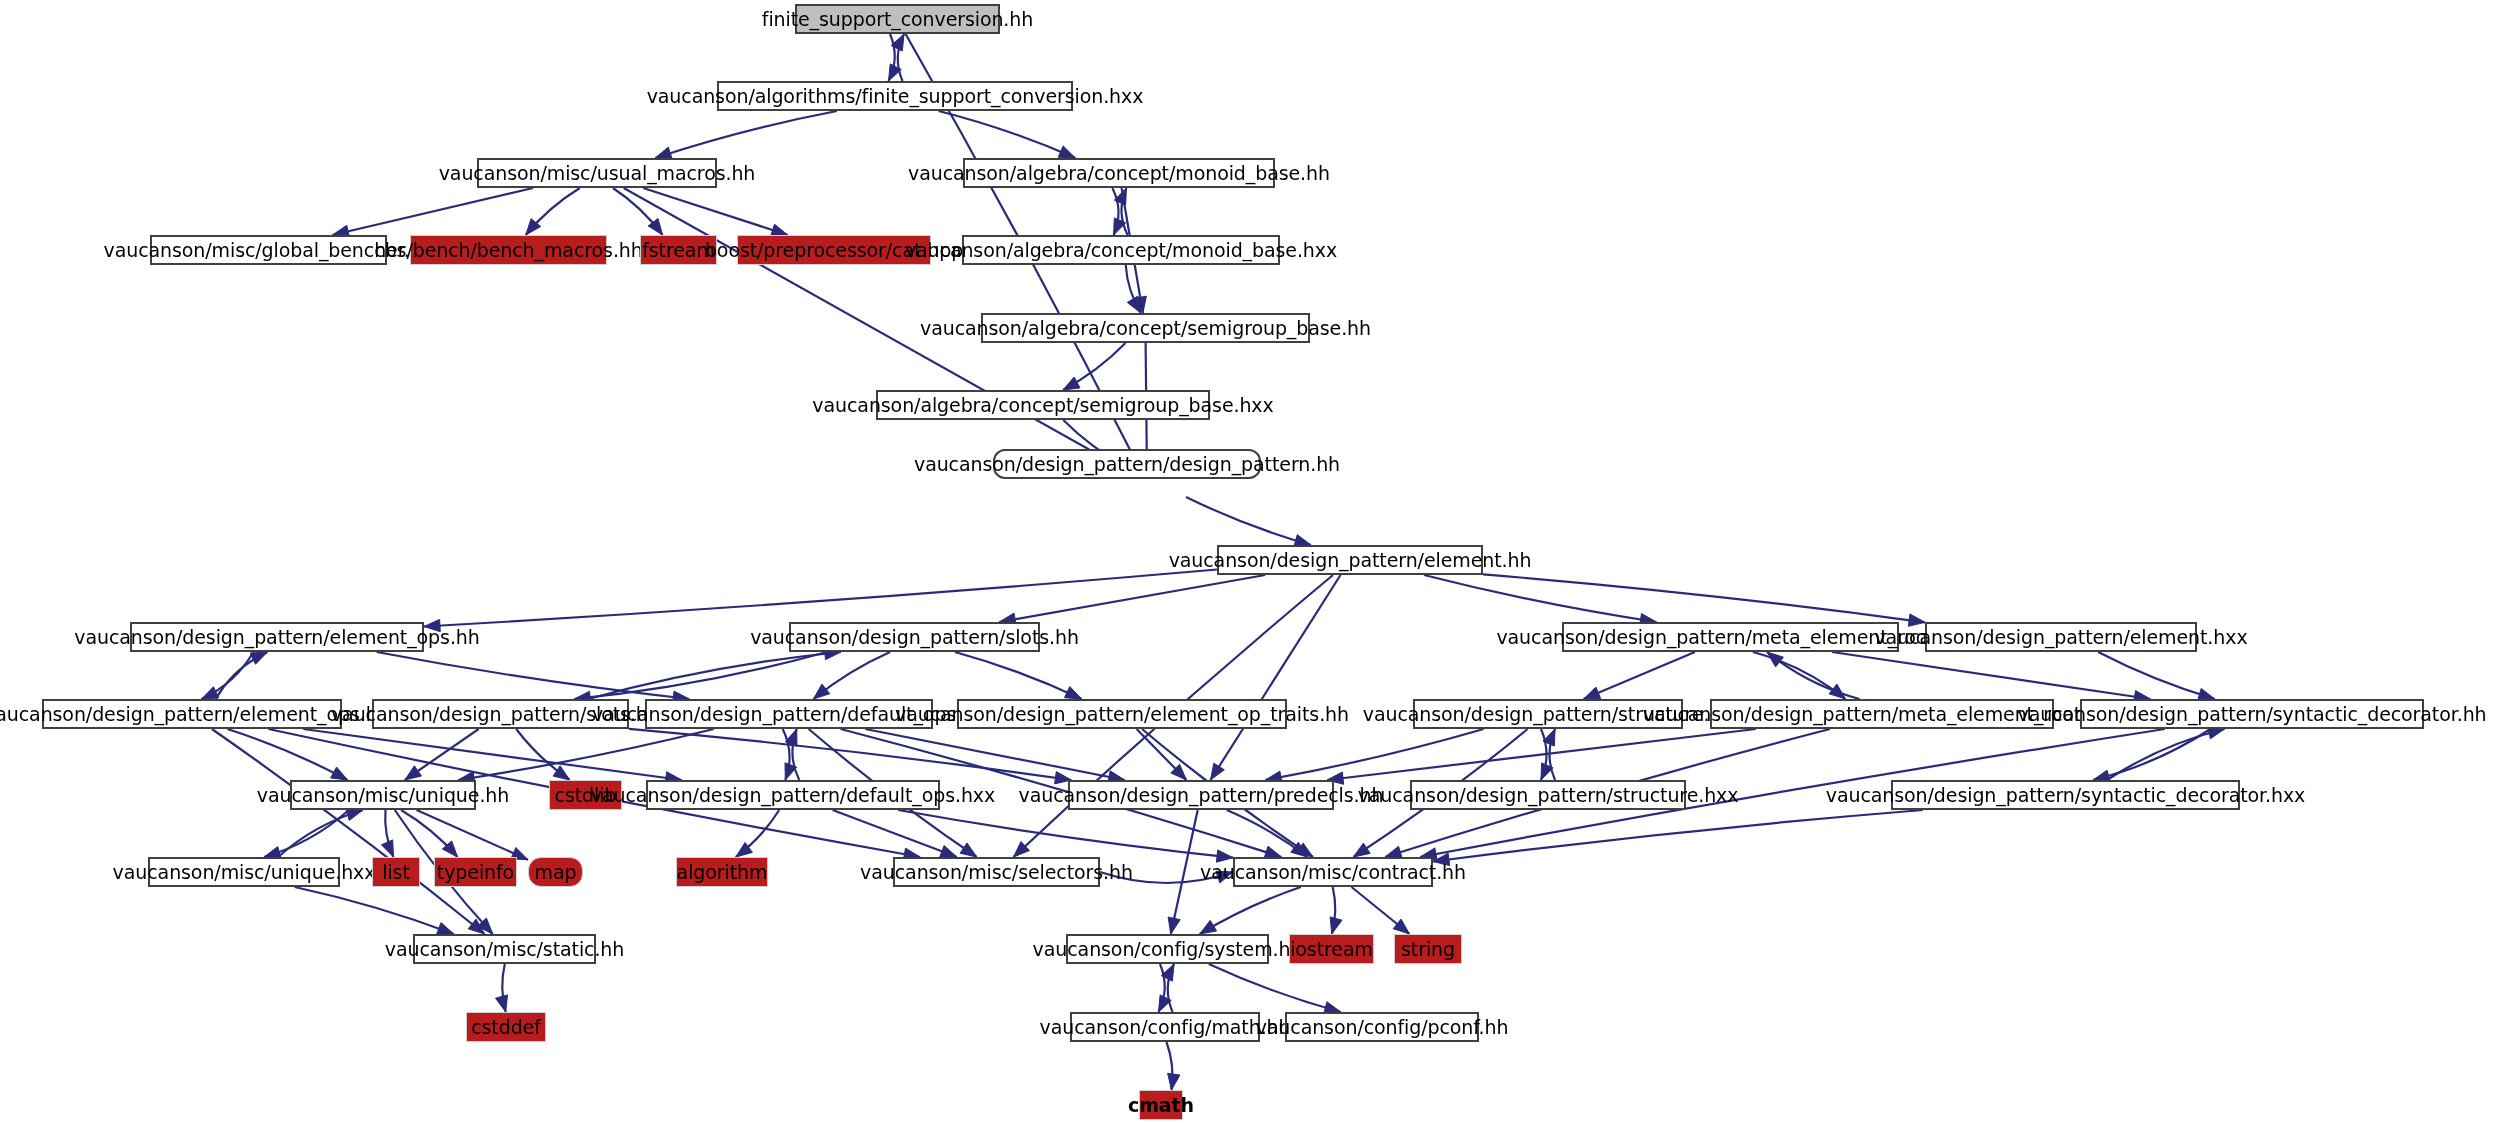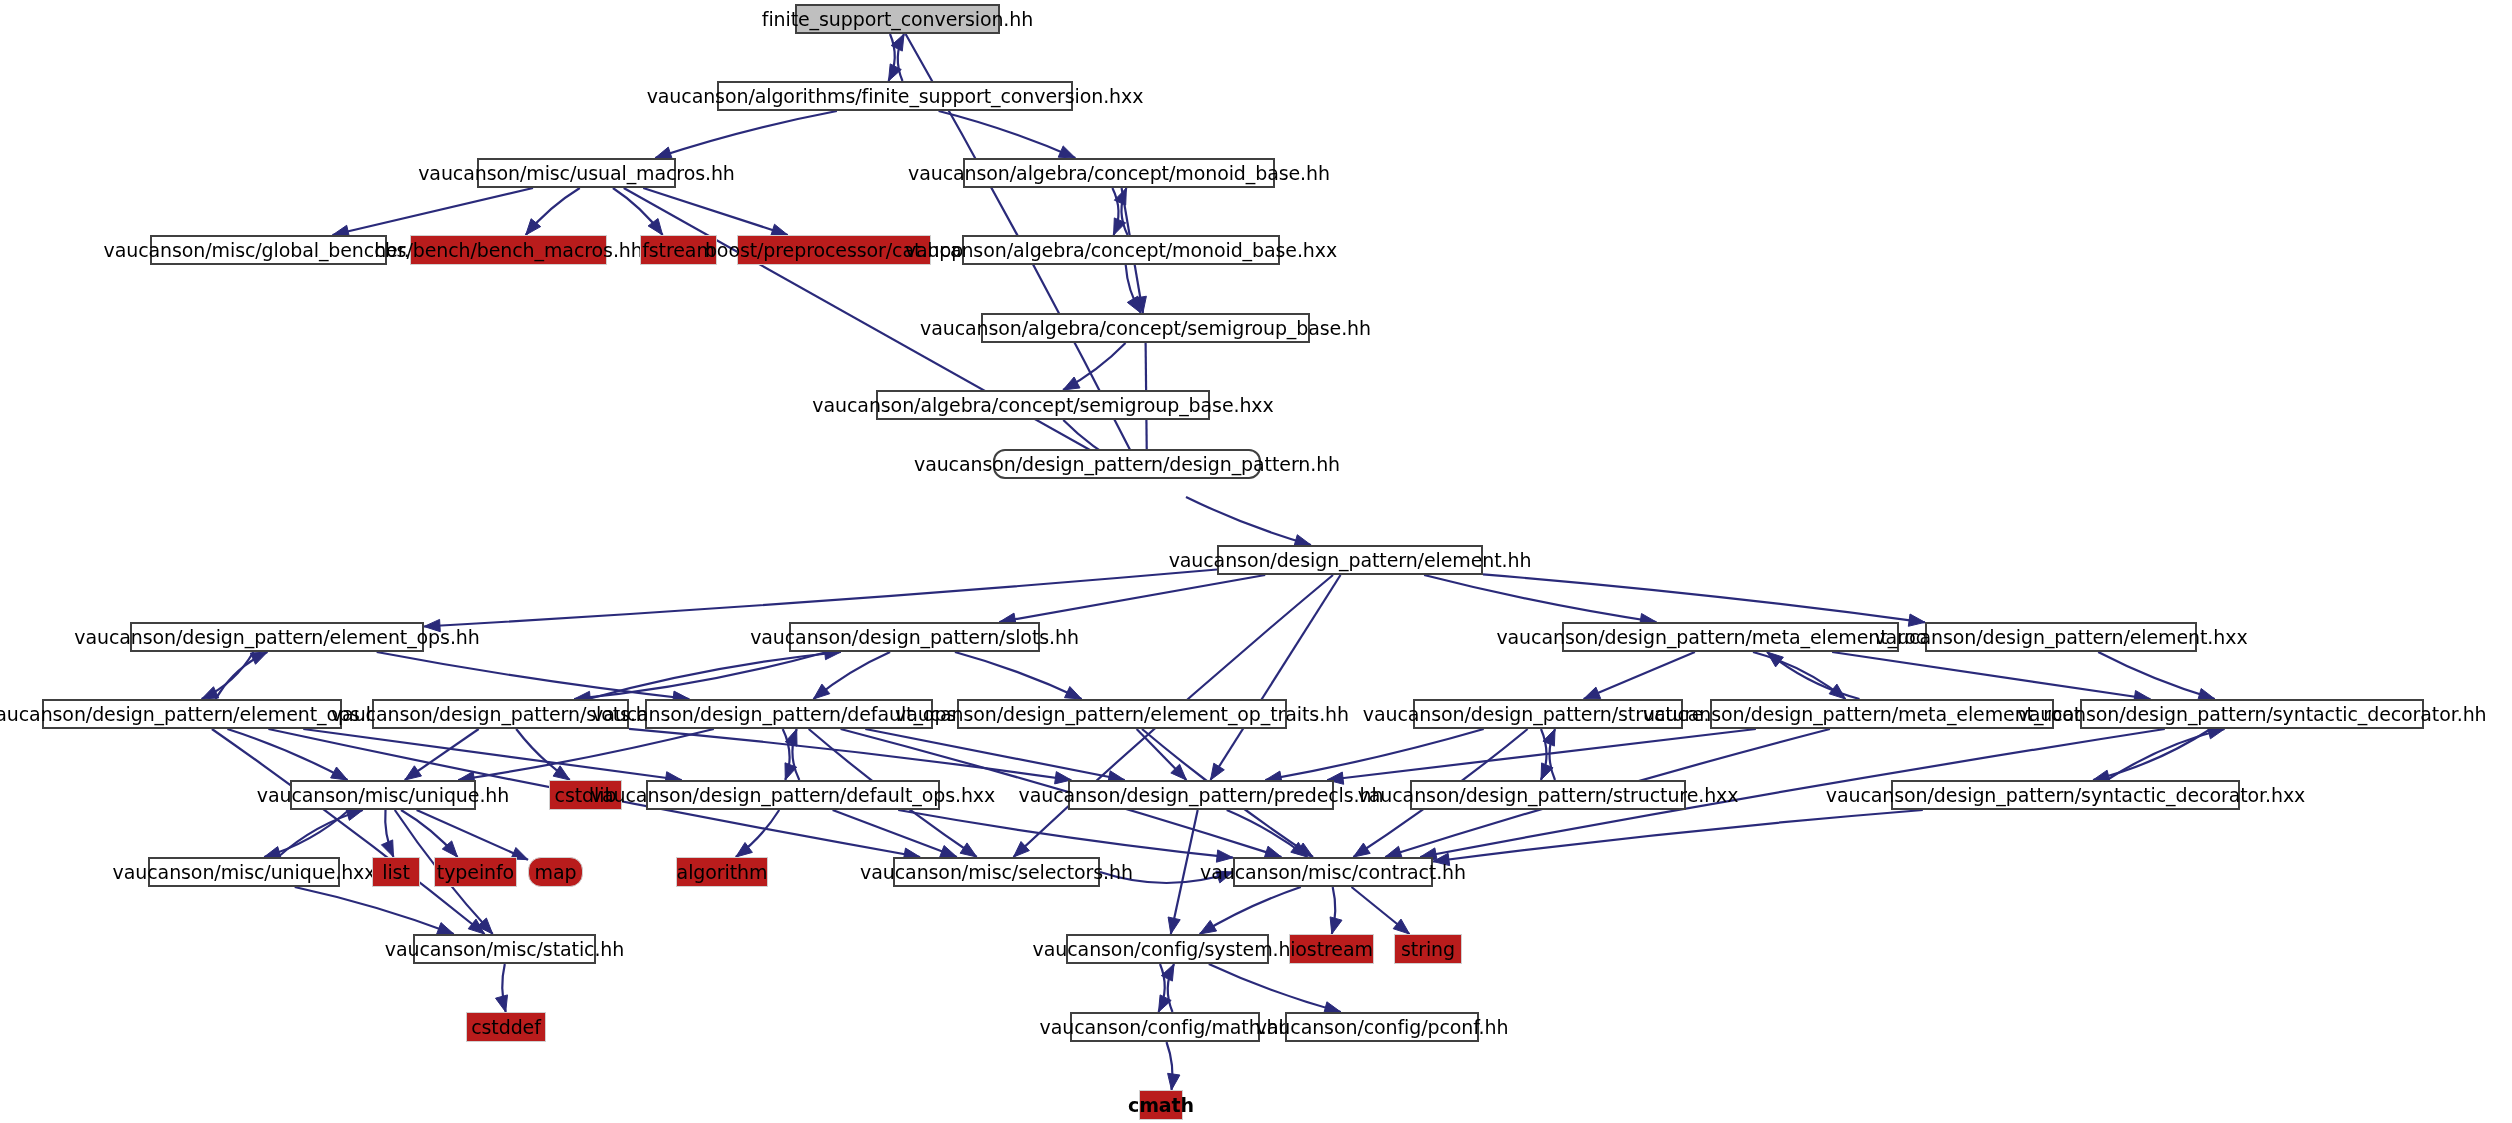--- a/index.html
+++ b/index.html
@@ -235,21 +235,21 @@
       <path d="M 1166.5 1042.0 Q 1175.0 1065.4 1171.5 1090.0"></path>
       <polygon class="arrowhead" points="1171.5,1090.0 1167.6,1073.3 1179.9,1075.0"></polygon>
     </svg>
   <div id="node-layer">
       <div class="gnode current" style="left: 795px; top: 4px; width: 205px; height: 30px;">
         <span class="lbl">finite_support_conversion.hh</span>
       </div>
       <div class="gnode local" style="left: 717px; top: 81px; width: 356px; height: 30px;">
         <span class="lbl">vaucanson/algorithms/finite_support_conversion.hxx</span>
       </div>
-      <div class="gnode local" style="left: 477px; top: 158px; width: 199px; height: 30px;">
+      <div class="gnode local" style="left: 477px; top: 158px; width: 240px; height: 30px;">
         <span class="lbl">vaucanson/misc/usual_macros.hh</span>
       </div>
       <div class="gnode local" style="left: 963px; top: 158px; width: 312px; height: 30px;">
         <span class="lbl">vaucanson/algebra/concept/monoid_base.hh</span>
       </div>
       <div class="gnode local" style="left: 150px; top: 235px; width: 237px; height: 30px;">
         <span class="lbl">vaucanson/misc/global_bencher.hh</span>
       </div>
       <div class="gnode system" style="left: 410px; top: 235px; width: 197px; height: 30px;">
         <span class="lbl">cbs/bench/bench_macros.hh</span>

